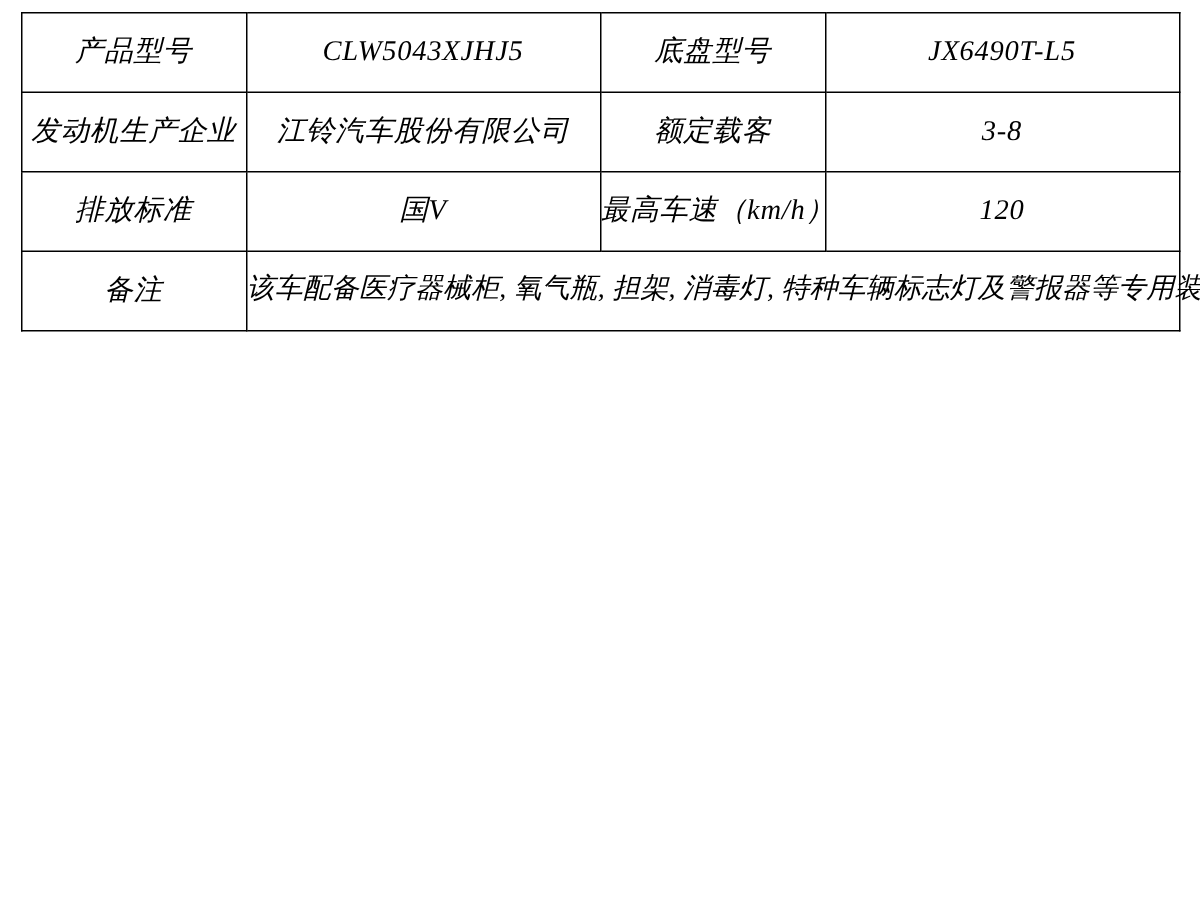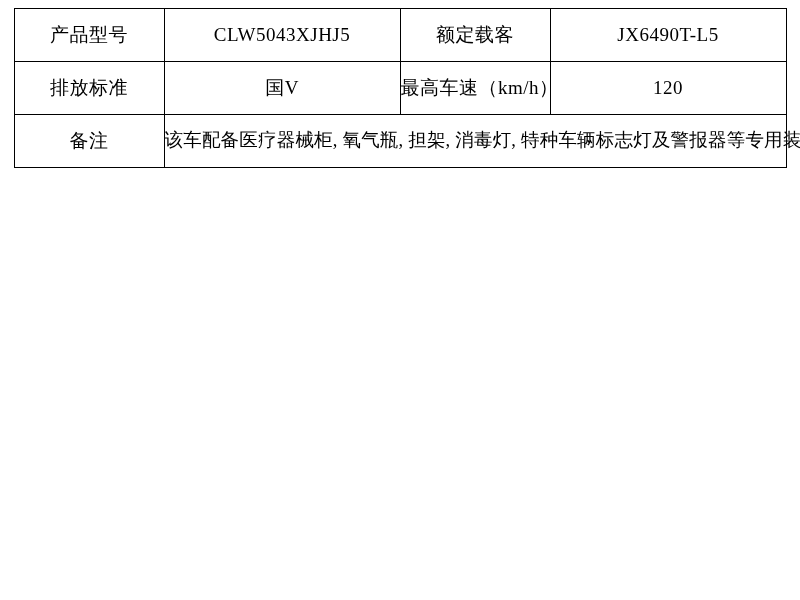--- a/index.html
+++ b/index.html
@@ -15,20 +15,21 @@
     overflow: hidden;
   }
   .sheet {
     width: 800px;
     height: 600px;
     box-sizing: border-box;
     padding: 8px 14px 6px 14px;
     display: flex;
     align-items: flex-start;
     justify-content: center;
+    font-style: italic;
   }
   table.spec {
     border-collapse: collapse;
     width: 772px;
     table-layout: fixed;
     border: 1.5px solid #000;
   }
   table.spec td {
     border: 1.2px solid #000;
     text-align: center;
@@ -79,22 +80,28 @@
     <colgroup>
       <col class="c1">
         <col class="c2">
         <col class="c3">
         <col class="c4">
     </colgroup>
     <tbody>
       <tr>
         <td class="label">产品型号</td>
         <td class="value">CLW5043XJHJ5</td>
+        <td class="label">底盘型号</td>
+        <td class="value">JX6490T-L5</td>
+      </tr>
+      <tr>
+        <td class="label">发动机生产企业</td>
+        <td class="value">江铃汽车股份有限公司</td>
         <td class="label">额定载客</td>
-        <td class="value">JX6490T-L5</td>
+        <td class="value">3-8</td>
       </tr>
       <tr>
         <td class="label">排放标准</td>
         <td class="value">国V</td>
         <td class="label">最高车速（km/h）</td>
         <td class="value">120</td>
       </tr>
       <tr>
         <td class="note-label">备注</td>
         <td class="note-body" colspan="3">

